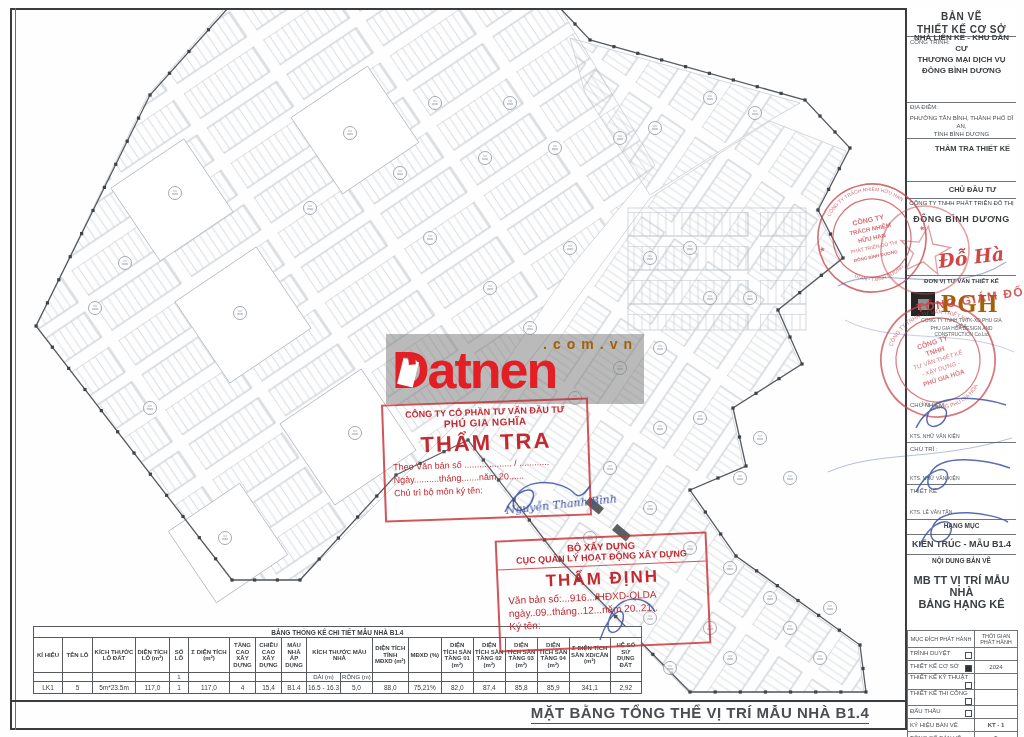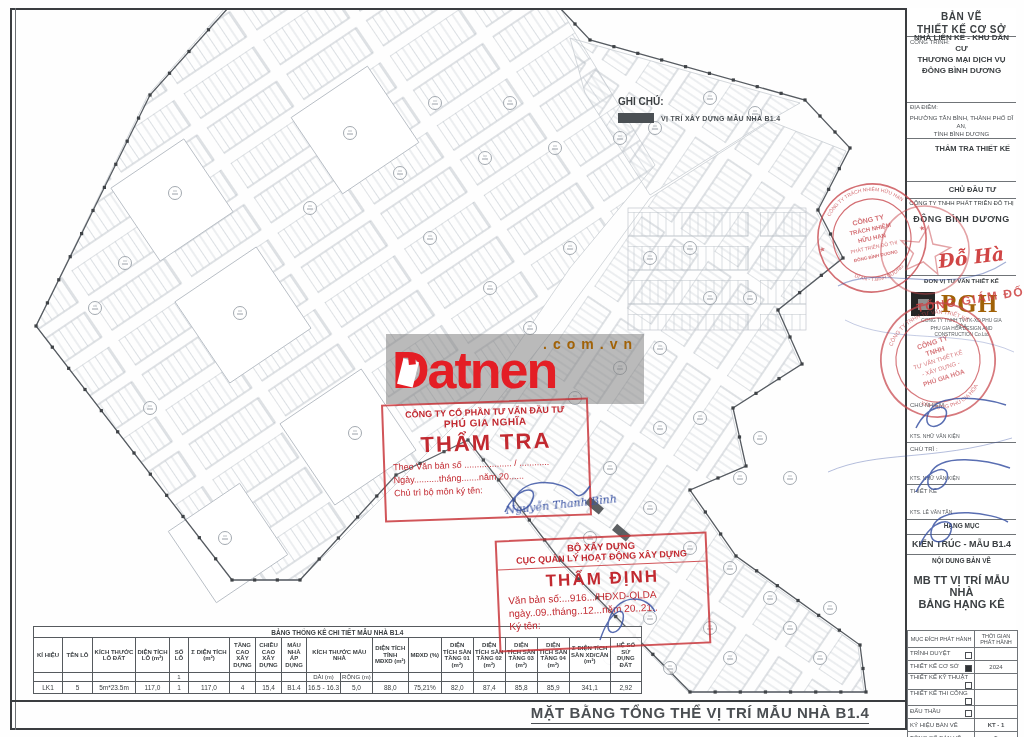--- a/index.html
+++ b/index.html
@@ -432,27 +432,20 @@
         <line x1="473" y1="148" x2="477" y2="148" stroke="#a8aeb5" stroke-width="0.8"></line>
         <rect x="575" y="495" width="8" height="18" fill="#3f4347" opacity="0.85" transform="rotate(-50 575 495)"></rect>
         <rect x="602" y="522" width="8" height="18" fill="#3f4347" opacity="0.85" transform="rotate(-50 602 522)"></rect>
       </svg>
   </div>
 
   <div class="frame"></div>
   <div class="frame2"></div>
   <div class="maphr"></div>
 
-  <div class="legend">
-    <div class="t">GHI CHÚ:</div>
-    <div class="row">
-      <div class="sw"></div>
-      <div class="lbl">VỊ TRÍ XÂY DỰNG MẪU NHÀ B1.4</div>
-    </div>
-  </div>
 
   <div class="wm">
     <div class="com">.com.vn</div>
     <div class="brand">Datnen</div>
     <div class="bldg"></div>
   </div>
 
   <div class="stampbox tt">
     <div class="c1">CÔNG TY CỔ PHẦN TƯ VẤN ĐẦU TƯ</div>
     <div class="c2">PHÚ GIA NGHĨA</div>

